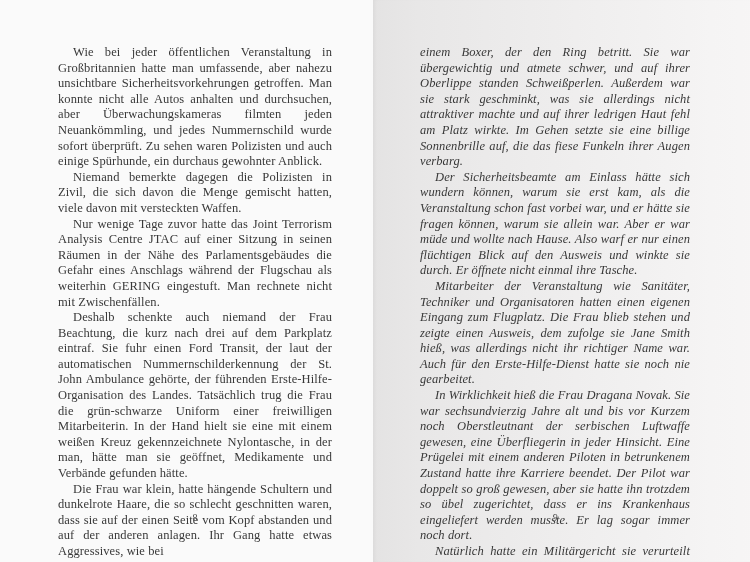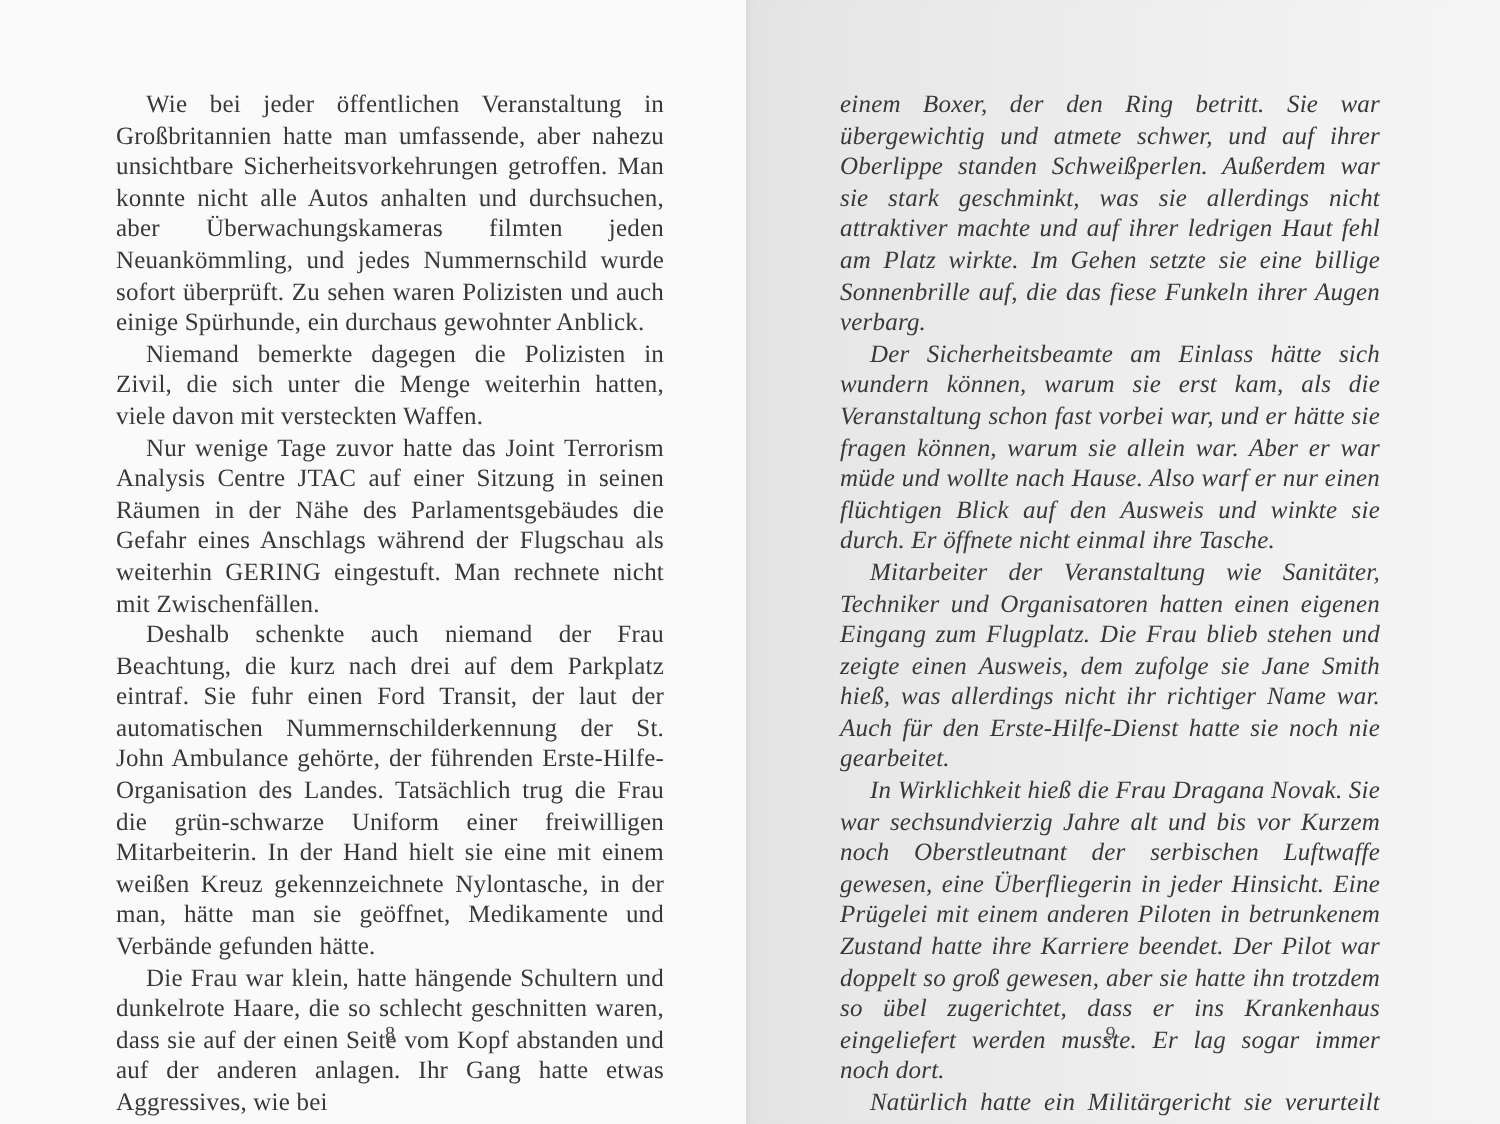--- a/index.html
+++ b/index.html
@@ -77,21 +77,21 @@
   }
 </style>
 </head>
 <body>
 
 <div>
 
   <div class="page page-left">
     <div class="text-block">
       <p class="ind">Wie bei jeder öffentlichen Veranstaltung in Großbritannien hatte man umfassende, aber nahezu unsichtbare Sicherheitsvorkehrungen getroffen. Man konnte nicht alle Autos anhalten und durchsuchen, aber Überwachungskameras filmten jeden Neuankömmling, und jedes Nummernschild wurde sofort überprüft. Zu sehen waren Polizisten und auch einige Spürhunde, ein durchaus gewohnter Anblick.</p>
-      <p class="ind">Niemand bemerkte dagegen die Polizisten in Zivil, die sich unter die Menge weiterhin hatten, viele davon mit versteckten Waffen.</p>
+      <p class="ind">Niemand bemerkte dagegen die Polizisten in Zivil, die sich davon die Menge gemischt hatten, viele davon mit versteckten Waffen.</p>
       <p class="ind">Nur wenige Tage zuvor hatte das Joint Terrorism Analysis Centre JTAC auf einer Sitzung in seinen Räumen in der Nähe des Parlamentsgebäudes die Gefahr eines Anschlags während der Flugschau als weiterhin GERING eingestuft. Man rechnete nicht mit Zwischenfällen.</p>
       <p class="ind">Deshalb schenkte auch niemand der Frau Beachtung, die kurz nach drei auf dem Parkplatz eintraf. Sie fuhr einen Ford Transit, der laut der automatischen Nummernschilderkennung der St. John Ambulance gehörte, der führenden Erste-Hilfe-Organisation des Landes. Tatsächlich trug die Frau die grün-schwarze Uniform einer freiwilligen Mitarbeiterin. In der Hand hielt sie eine mit einem weißen Kreuz gekennzeichnete Nylontasche, in der man, hätte man sie geöffnet, Medikamente und Verbände gefunden hätte.</p>
       <p class="ind">Die Frau war klein, hatte hängende Schultern und dunkelrote Haare, die so schlecht geschnitten waren, dass sie auf der einen Seite vom Kopf abstanden und auf der anderen anlagen. Ihr Gang hatte etwas Aggressives, wie bei</p>
     </div>
     <div class="page-number">8</div>
   </div>
 
   <div class="page page-right">
     <div class="text-block">
       <p>einem Boxer, der den Ring betritt. Sie war übergewichtig und atmete schwer, und auf ihrer Oberlippe standen Schweißperlen. Außerdem war sie stark geschminkt, was sie allerdings nicht attraktiver machte und auf ihrer ledrigen Haut fehl am Platz wirkte. Im Gehen setzte sie eine billige Sonnenbrille auf, die das fiese Funkeln ihrer Augen verbarg.</p>

